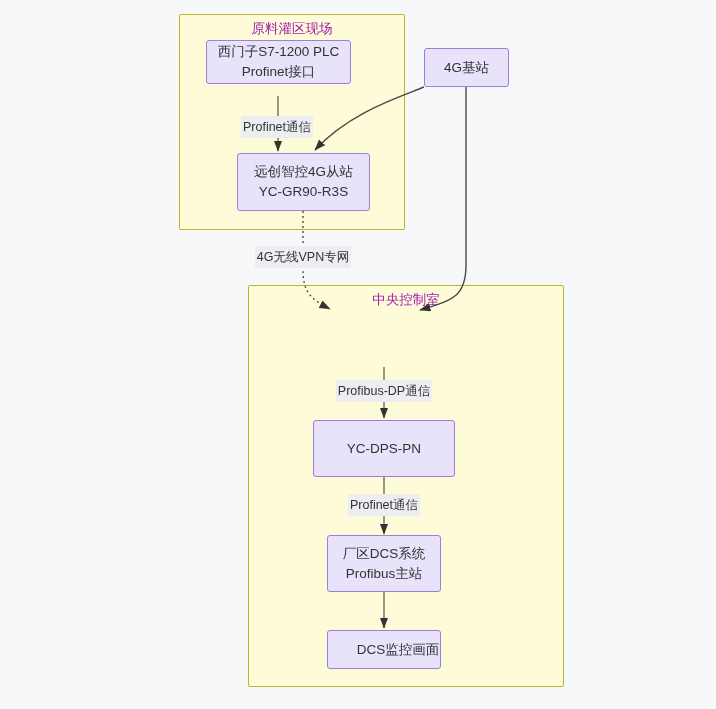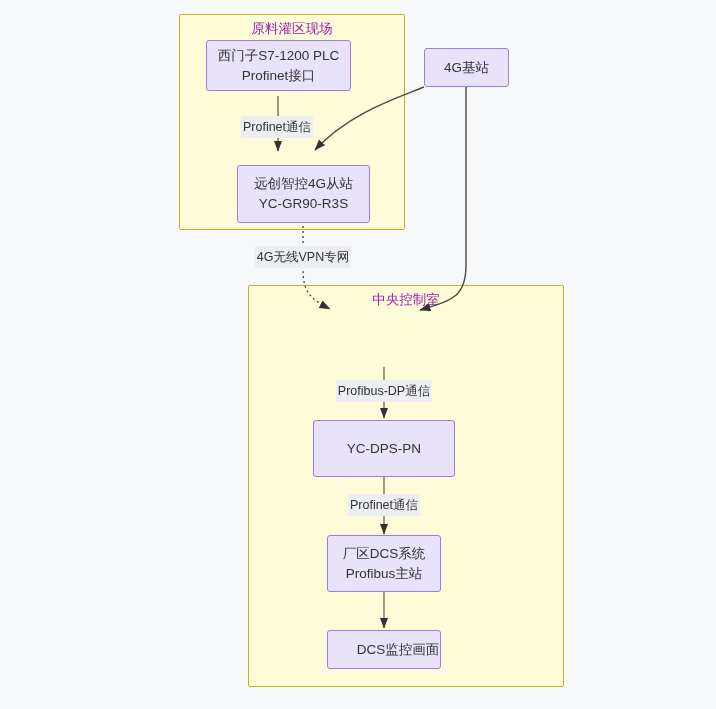--- a/index.html
+++ b/index.html
@@ -104,30 +104,30 @@
 
     <path d="M303,211 L303,268 C303,290 308,298 330,309" stroke="#4a4a44" stroke-width="1.4" fill="none" stroke-dasharray="2,3" marker-end="url(#arrow-dot)"></path>
 
     <path d="M384,367 L384,418" stroke="#6f705c" stroke-width="1.4" fill="none" marker-end="url(#arrow)"></path>
 
     <path d="M384,476 L384,534" stroke="#6f705c" stroke-width="1.4" fill="none" marker-end="url(#arrow)"></path>
 
     <path d="M384,592 L384,628" stroke="#6f705c" stroke-width="1.4" fill="none" marker-end="url(#arrow)"></path>
   </svg>
 
-  <div class="node" style="left:206px; top:40px; width:145px; height:51px;">
+  <div class="node" style="left:206px; top:40px; width:145px; height:44px;">
     <span class="line">西门子S7-1200 PLC</span>
     <span class="line">Profinet接口</span>
   </div>
 
   <div class="node" style="left:424px; top:48px; width:85px; height:39px;align-items:center;">
     <span class="line">4G基站</span>
   </div>
 
-  <div class="node" style="left:237px; top:153px; width:133px; height:58px;margin-top:12px;">
+  <div class="node" style="left:237px; top:153px; width:133px; height:58px;">
     <span class="line">远创智控4G从站</span>
     <span class="line">YC-GR90-R3S</span>
   </div>
 
 
   <div class="node" style="left:313px; top:420px; width:142px; height:57px;">
     <span class="line">YC-DPS-PN</span>
   </div>
 
   <div class="node" style="left:327px; top:535px; width:114px; height:57px;">

